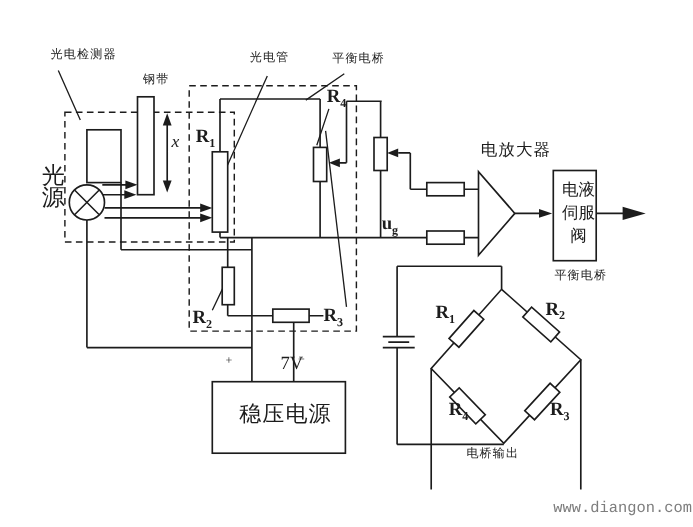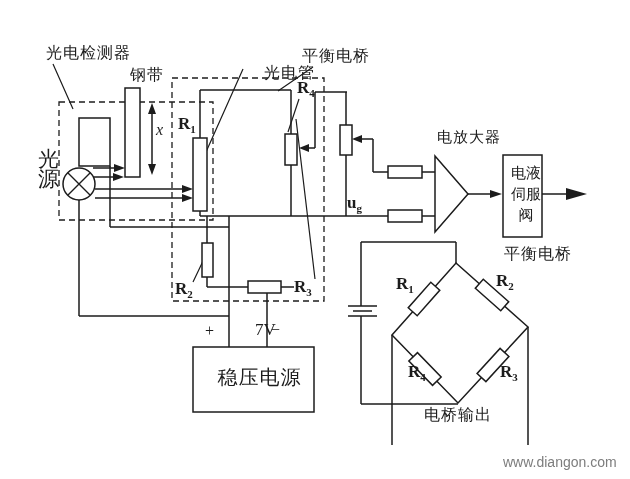--- a/index.html
+++ b/index.html
@@ -6,28 +6,28 @@
     --line:#1c1c1c;
     --bg:#ffffff;
     --wm:#7d7d7d;
   }
   html,body{margin:0;padding:0;background:var(--bg);}
   #stage{
     position:relative;width:630px;height:479px;background:var(--bg);
     font-family:"Liberation Serif",serif;color:var(--line);overflow:hidden;
   }
   #stage svg{position:absolute;left:0;top:0;}
-  .lbl{position:absolute;font-size:16px;line-height:1.1;white-space:nowrap;color:var(--line);}
+  .lbl{position:absolute;font-size:11px;line-height:1.1;white-space:nowrap;color:var(--line);}
   .cjk{letter-spacing:1px;}
   .rl{font-size:17px;font-weight:bold;}
   .rl sub{font-size:11px;}
   .wrap{white-space:normal;}
   .ital{font-style:italic;}
   .center{text-align:center;}
-  .mono{font-family:Liberation Sans, sans-serif;color:var(--wm);letter-spacing:0;}
+  .mono{font-family:Liberation Mono, monospace;color:var(--wm);letter-spacing:0;}
 </style>
 </head>
 <body>
 
 <div id="stage">
 
   <svg width="630" height="479" viewBox="0 0 630 479">
 
     <rect x="59" y="102" width="154" height="118" fill="none" stroke="var(--line)" stroke-width="1.3" stroke-dasharray="6,4"></rect>
     <rect x="172" y="78" width="152" height="223" fill="none" stroke="var(--line)" stroke-width="1.3" stroke-dasharray="6,4"></rect>
@@ -105,21 +105,21 @@
     <g fill="#ffffff" stroke="var(--line)" stroke-width="1.5">
       <rect x="407" y="293" width="34" height="12" transform="rotate(-48.4 424 299)"></rect>
       <rect x="475" y="289" width="34" height="12" transform="rotate(41.6 492 295)"></rect>
       <rect x="408" y="363" width="34" height="12" transform="rotate(45.9 425 369)"></rect>
       <rect x="476" y="359" width="34" height="12" transform="rotate(-47.4 493 365)"></rect>
     </g>
   </svg>
 
   <div class="lbl cjk" style="left:46px;top:44px;">光电检测器</div>
   <div class="lbl cjk" style="left:130px;top:66px;">钢带</div>
-  <div class="lbl cjk" style="left:227px;top:64px;margin-left:37px;">光电管</div>
+  <div class="lbl cjk" style="left:227px;top:46px;">光电管</div>
   <div class="lbl cjk" style="left:302px;top:47px;">平衡电桥</div>
 
   <div class="lbl rl" style="left:178px;top:115px;"><span>R</span><sub>1</sub></div>
   <div class="lbl rl" style="left:297px;top:79px;"><span>R</span><sub>4</sub></div>
   <div class="lbl rl" style="left:175px;top:280px;"><span>R</span><sub>2</sub></div>
   <div class="lbl rl" style="left:294px;top:278px;"><span>R</span><sub>3</sub></div>
   <div class="lbl rl" style="left:347px;top:194px;"><span>u</span><sub>g</sub></div>
 
   <div class="lbl ital" style="left:156px;top:121px;font-size:16px;">x</div>
   <div class="lbl cjk wrap" style="left:38px;top:149px;width:18px;font-size:21px;line-height:20px;">光源</div>

